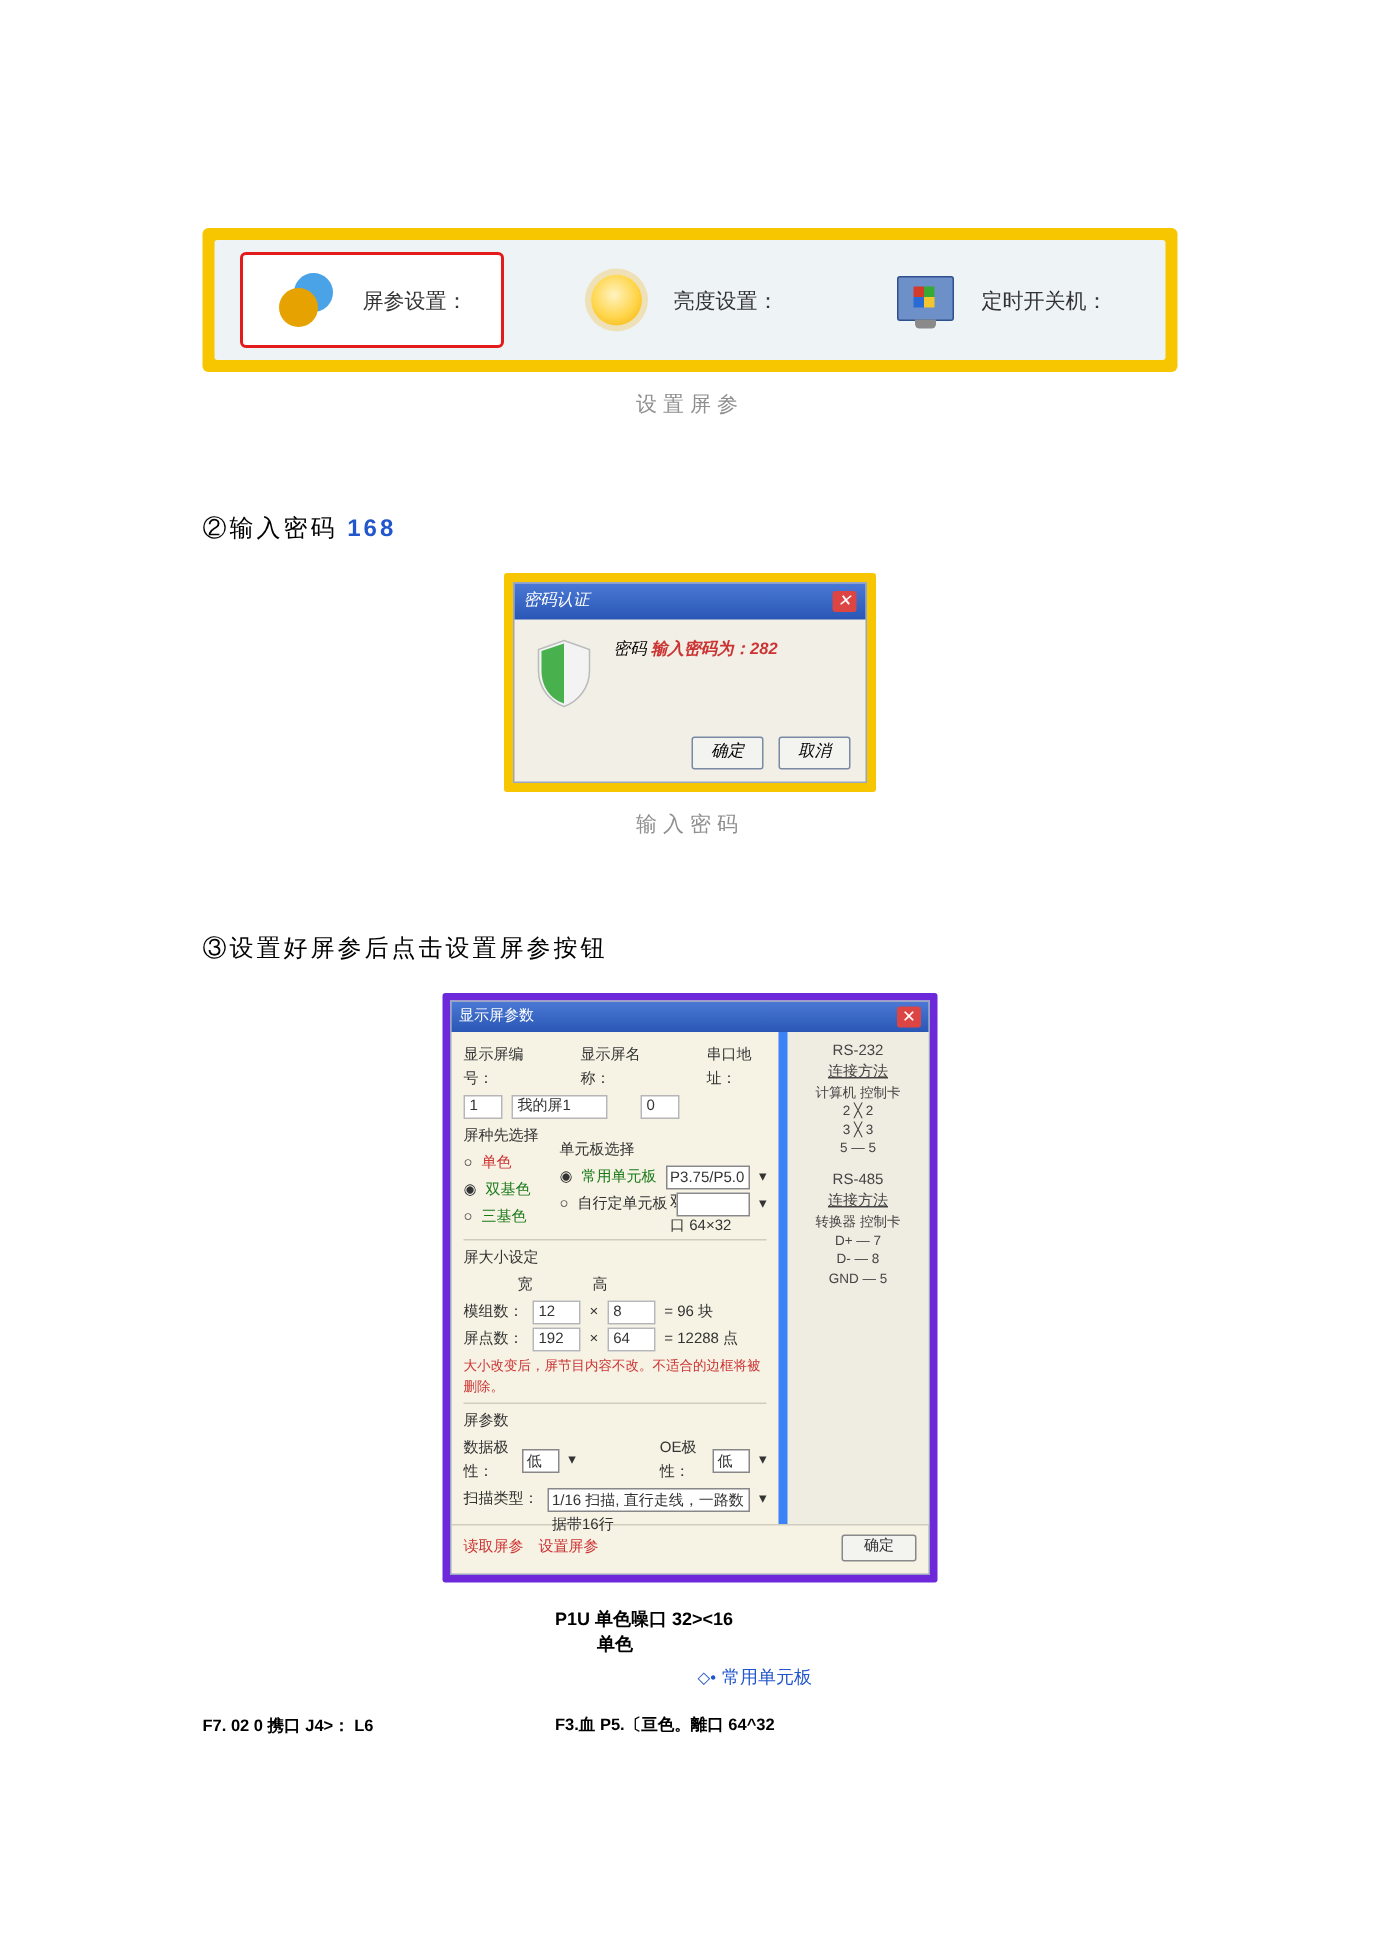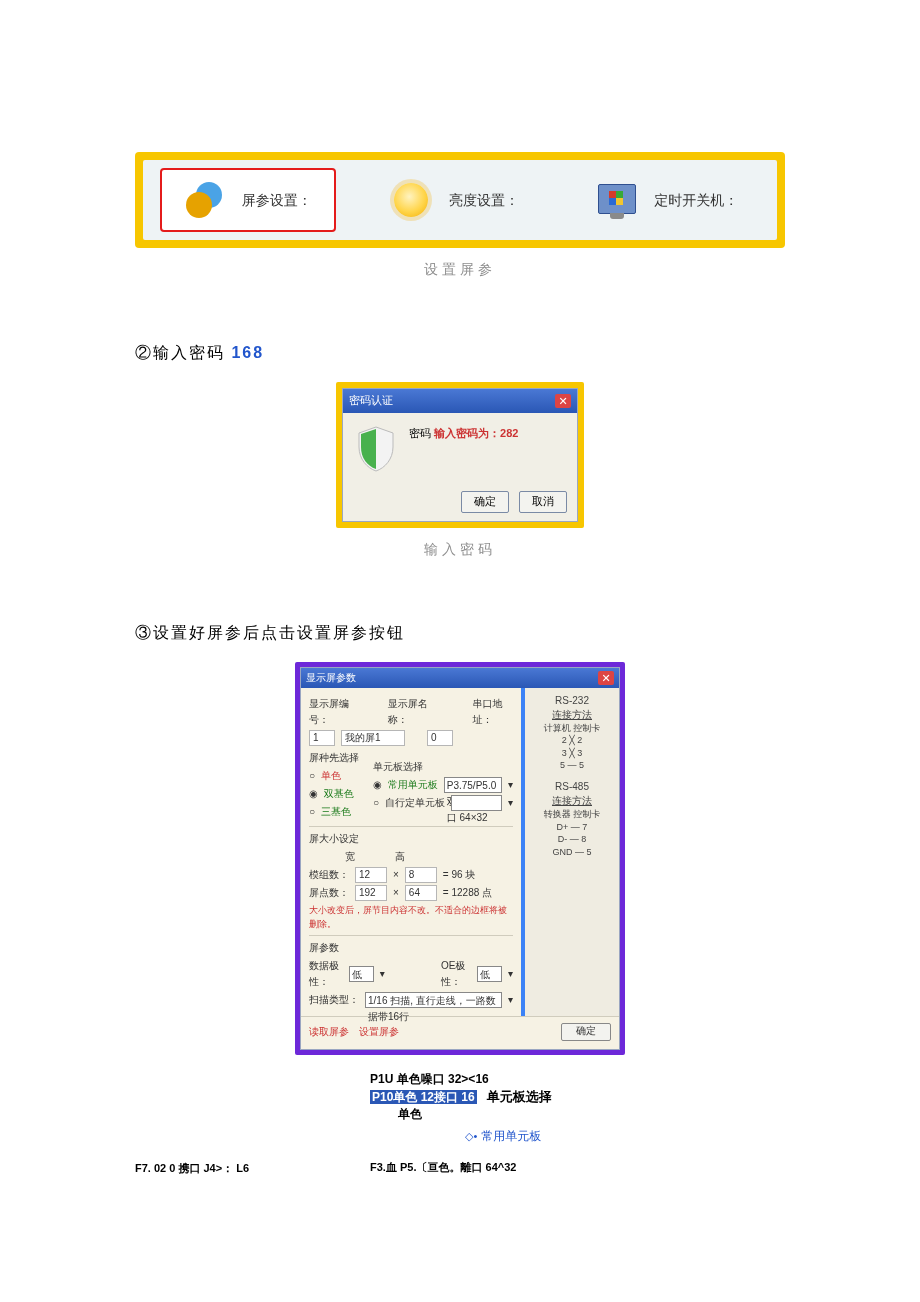--- a/index.html
+++ b/index.html
@@ -73,21 +73,21 @@
     position:absolute;width:14px;height:14px;top:6px;left:10px;
     background:
       linear-gradient(#d43a2a,#d43a2a) 0 0/7px 7px no-repeat,
       linear-gradient(#37a937,#37a937) 7px 0/7px 7px no-repeat,
       linear-gradient(#2a6ad4,#2a6ad4) 0 7px/7px 7px no-repeat,
       linear-gradient(#f2c62f,#f2c62f) 7px 7px/7px 7px no-repeat;
   }
   .caption{ text-align:center; color:#8f8f8f; font-size:14px; margin-top:10px; letter-spacing:4px; }
 
   
-  .dlg-wrap{ margin:10px auto 0; width:236px; background:#f7c600; padding:6px; border-radius:2px; }
+  .dlg-wrap{ margin:10px auto 0; width:236px; background:#f7c600; padding:6px; border-radius:2px;font-style:italic; }
   .dlg{ background:#f1efe6; border:1px solid #9aa6c1; font-size:11px; }
   .dlg-title{
     background:linear-gradient(#4a78d4,#2a57b5);
     color:#fff; padding:3px 6px; display:flex; justify-content:space-between; align-items:center;
   }
   .dlg-close{
     width:16px;height:14px;background:#d44;color:#fff;text-align:center;font-size:11px;line-height:14px;border-radius:2px;
   }
   .dlg-body{ padding:12px; display:flex; gap:12px; align-items:flex-start; position:relative; height:84px; }
   .shield{
@@ -106,21 +106,21 @@
   .param{
     background:#f6f2e4; border:1px solid #9aa6c1; font-size:10px; color:#333;
   }
   .param-title{
     background:linear-gradient(#4a78d4,#2a57b5); color:#fff;
     display:flex;justify-content:space-between;align-items:center;padding:2px 5px;
   }
   .param-cols{ display:flex; }
   .param-left{ flex:1; padding:6px 8px; }
   .param-right{
-    width:82px; border-left:4px solid #3b82f6; padding:6px 6px; text-align:center; color:#444; background:#efece1;
+    width:82px; border-left:6px solid #3b82f6; padding:6px 6px; text-align:center; color:#444; background:#efece1;
   }
   .param-right .grp{ margin-bottom:8px; line-height:1.4;}
   .row{ display:flex; gap:6px; align-items:center; margin:2px 0;}
   .inp{
     background:#fff;border:1px solid #b6b6b6;padding:0 3px;height:14px;line-height:14px;font-size:10px;
   }
   .sel{background:#fff;border:1px solid #888;height:14px;font-size:10px;}
   .hr{border-top:1px solid #d0ccbd;margin:4px 0;}
   .red{color:#c33;}
   .param-footer{display:flex;gap:10px;padding:6px 8px 8px;border-top:1px solid #d0ccbd;align-items:center;}
@@ -312,24 +312,20 @@
     <div class="param-footer">
       <span class="link-red">读取屏参</span>
       <span class="link-red">设置屏参</span>
       <div class="ok">确定</div>
     </div>
   </div>
 </div>
 
 <div class="btm1">
   <div>P1U 单色噪口  32&gt;&lt;16</div>
-  <div>
-    <span class="sel-highlight">P10单色 12接口 16</span>
-    &nbsp;&nbsp;<span class="unit-label">单元板选择</span>
-  </div>
   <div style="padding-left:28px;">单色</div>
 </div>
 <div class="common-row">
   <span class="arrowicon">◇•</span><span class="blue-link">常用单元板</span>
 </div>
 
 <div class="btm2 clearfix">
   <div class="btm2-left">F7. 02       0 携口  J4&gt;：  L6</div>
   <div class="btm2-right">
     <div>F3.血 P5.〔亘色。離口  64^32</div>

